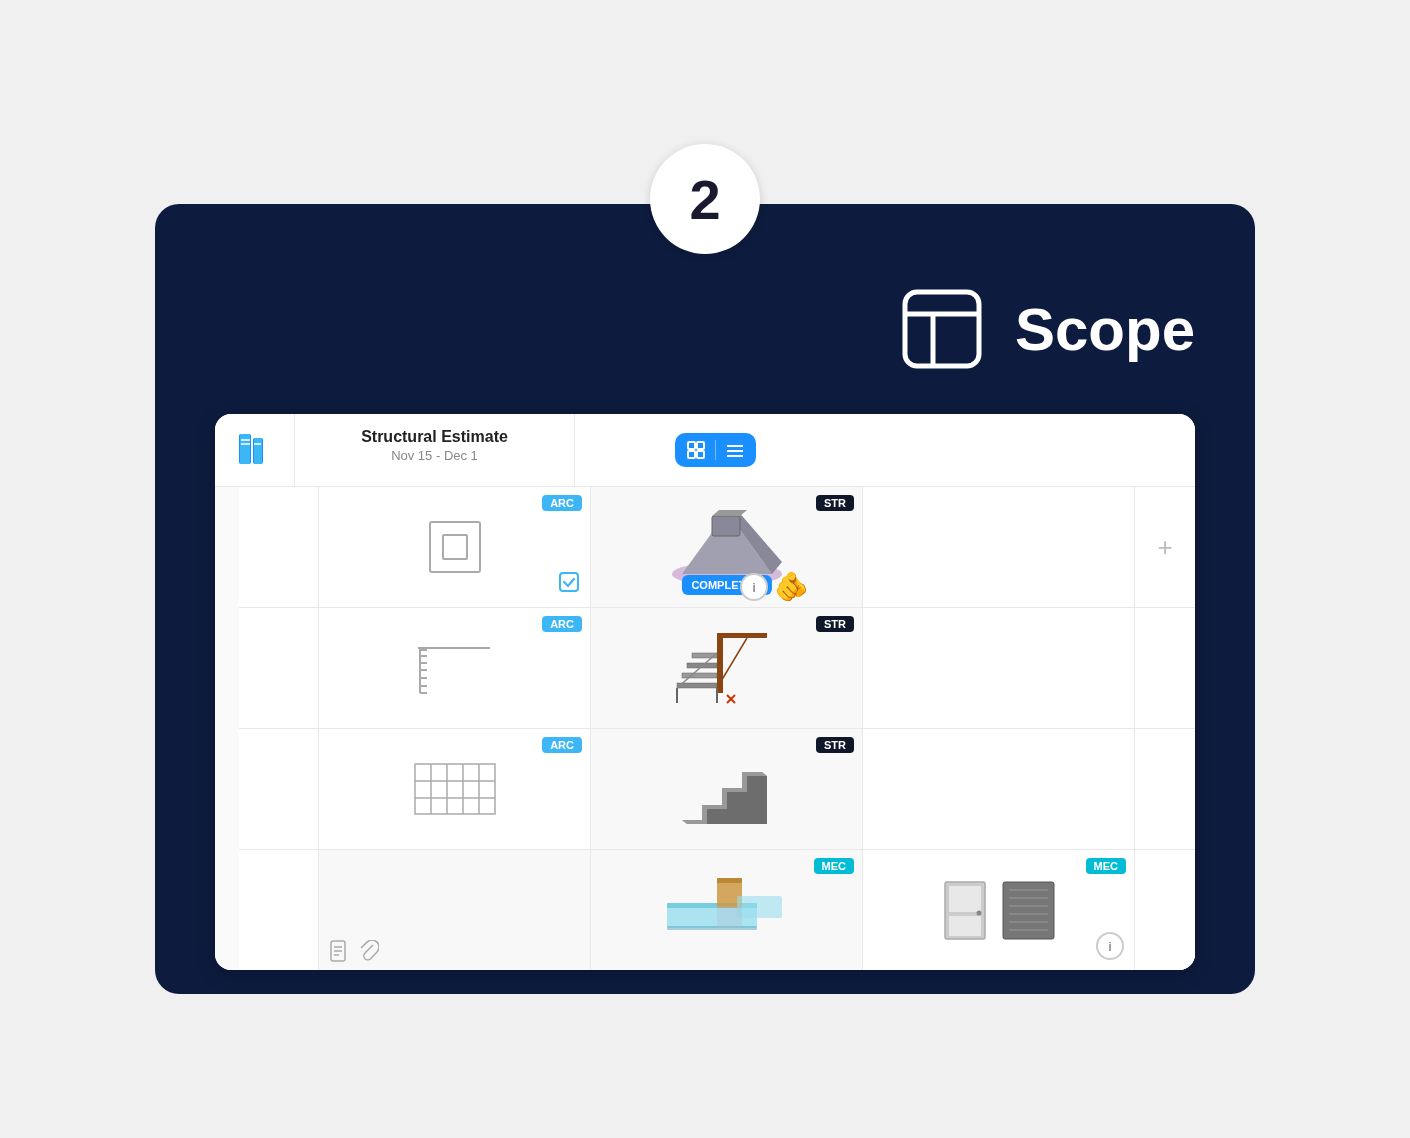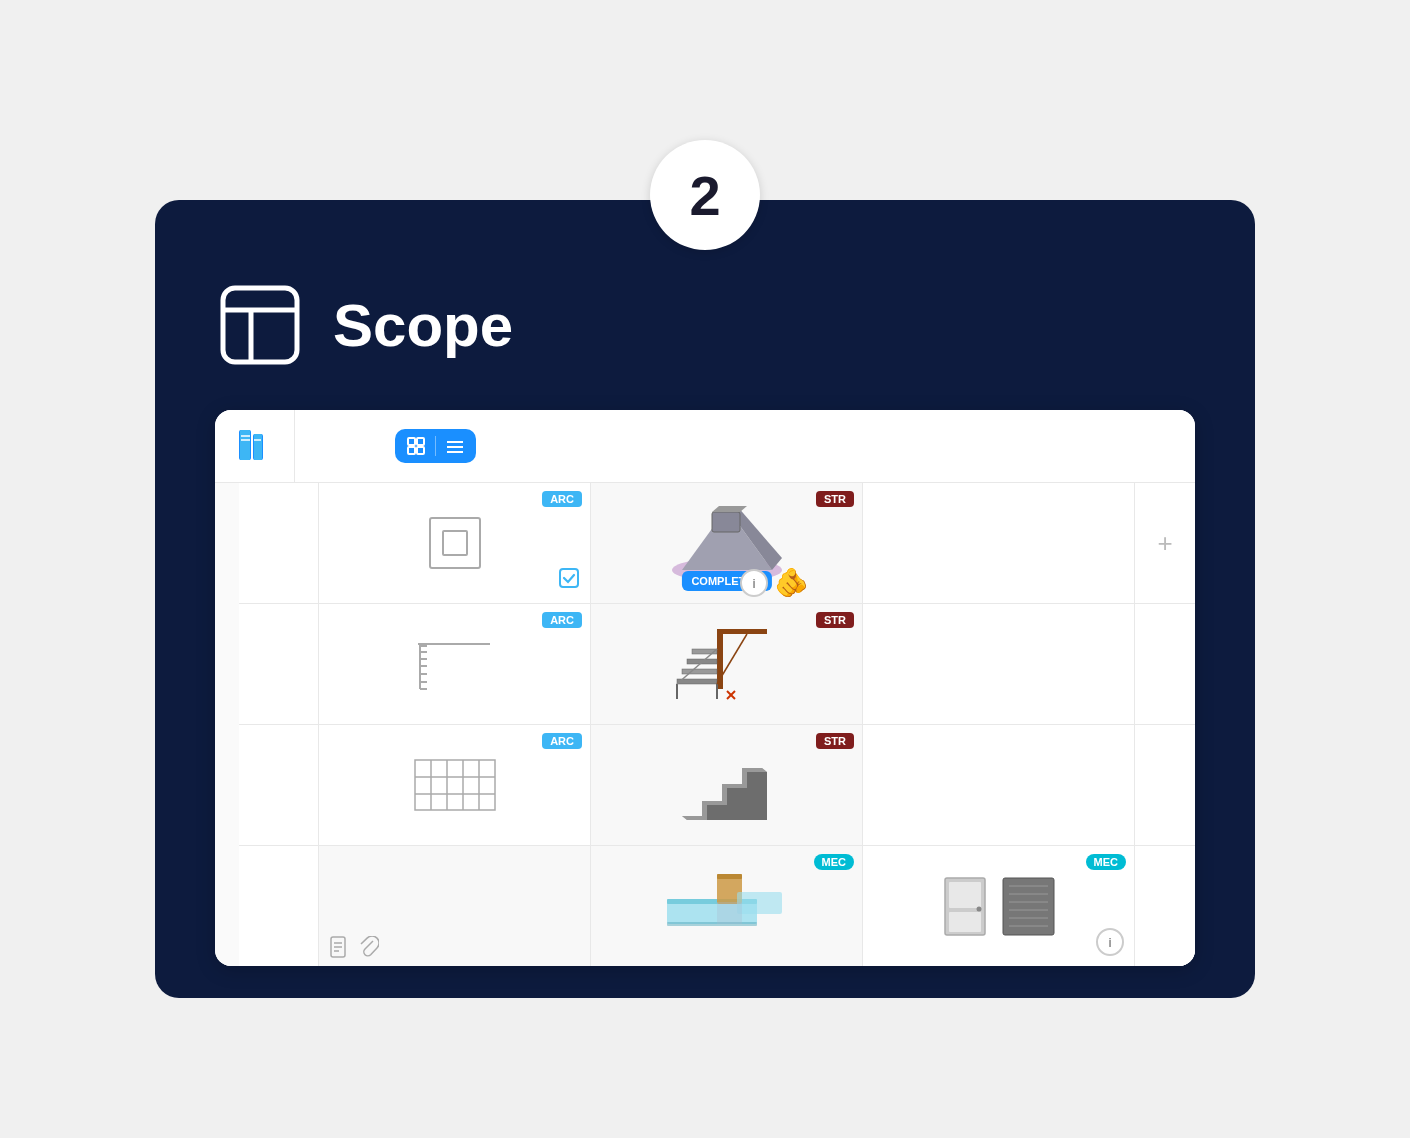--- a/index.html
+++ b/index.html
@@ -37,25 +37,25 @@
     .step-circle span {
       font-size: 56px;
       font-weight: 900;
       color: #1a1a2e;
     }
 
     
     .dark-card {
       background: #0d1b3e;
       border-radius: 24px;
-      padding: 80px 60px 32px;
+      padding: 80px 60px 24px;
       position: relative;
       display: flex;
       flex-direction: column;
-      align-items: flex-start;
+      align-items: flex-end;
     }
 
     .scope-header {
       display: flex;
       align-items: center;
       gap: 28px;
       margin-bottom: 40px;
     }
 
     .scope-icon {
@@ -190,22 +190,22 @@
       position: absolute;
       top: 8px;
       right: 8px;
       padding: 2px 8px;
       border-radius: 4px;
       font-size: 11px;
       font-weight: 700;
       color: #fff;
     }
     .tag-arc { background: #3db6f5; }
-    .tag-str { background: #7f1d1d; }
-    .tag-mec { background: #00bcd4; border-radius: 8px; }
+    .tag-str { background: #0f172a; }
+    .tag-mec { background: #00bcd4; }
 
     
     .complete-badge {
       position: absolute;
       bottom: 12px;
       left: 50%;
       transform: translateX(-50%);
       background: #1a8fff;
       color: #fff;
       font-size: 11px;
@@ -289,20 +289,24 @@
             <rect x="2" y="4" width="12" height="30" rx="2" fill="#1a8fff"></rect>
             <rect x="3" y="4" width="10" height="30" rx="1" fill="#3db6f5"></rect>
             <rect x="16" y="8" width="10" height="26" rx="2" fill="#1a8fff"></rect>
             <rect x="17" y="8" width="8" height="26" rx="1" fill="#3db6f5"></rect>
             <line x1="4" y1="10" x2="13" y2="10" stroke="white" stroke-width="1.5"></line>
             <line x1="4" y1="14" x2="13" y2="14" stroke="white" stroke-width="1.5"></line>
             <line x1="17" y1="14" x2="24" y2="14" stroke="white" stroke-width="1.5"></line>
           </svg>
         </div>
 
+        <div class="th-cell">
+          <div class="th-title">Structural Estimate</div>
+          <div class="th-date">Nov 15 - Dec 1</div>
+        </div>
 
 
 
         <div class="th-actions">
           <div class="action-btn-group">
             <svg viewBox="0 0 22 22" fill="none" stroke="#fff" stroke-width="2">
               <rect x="3" y="3" width="7" height="7" rx="1"></rect>
               <rect x="12" y="3" width="7" height="7" rx="1"></rect>
               <rect x="3" y="12" width="7" height="7" rx="1"></rect>
               <rect x="12" y="12" width="7" height="7" rx="1"></rect>

